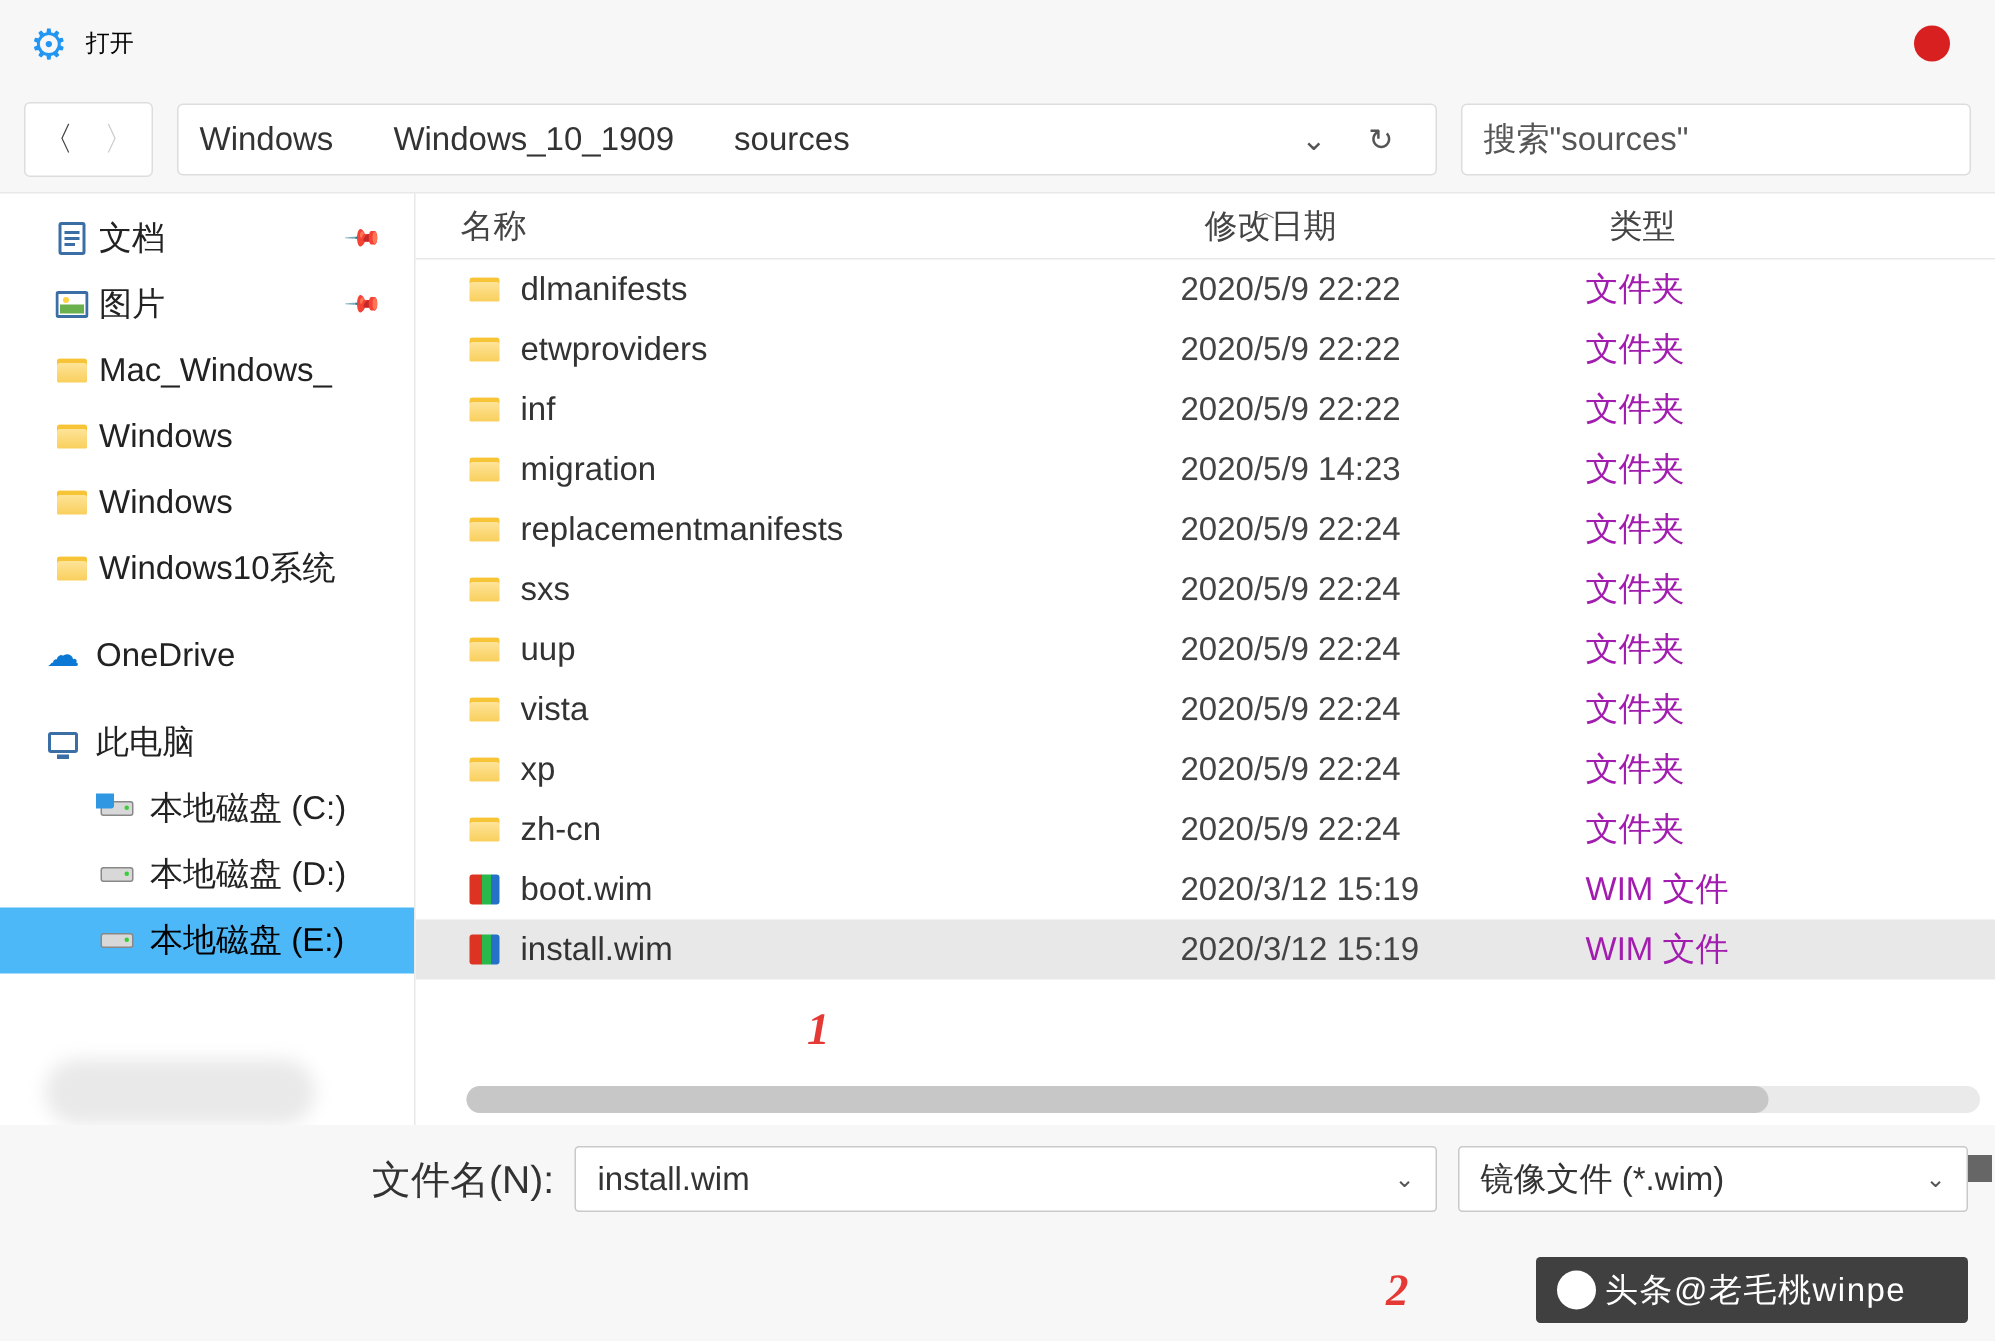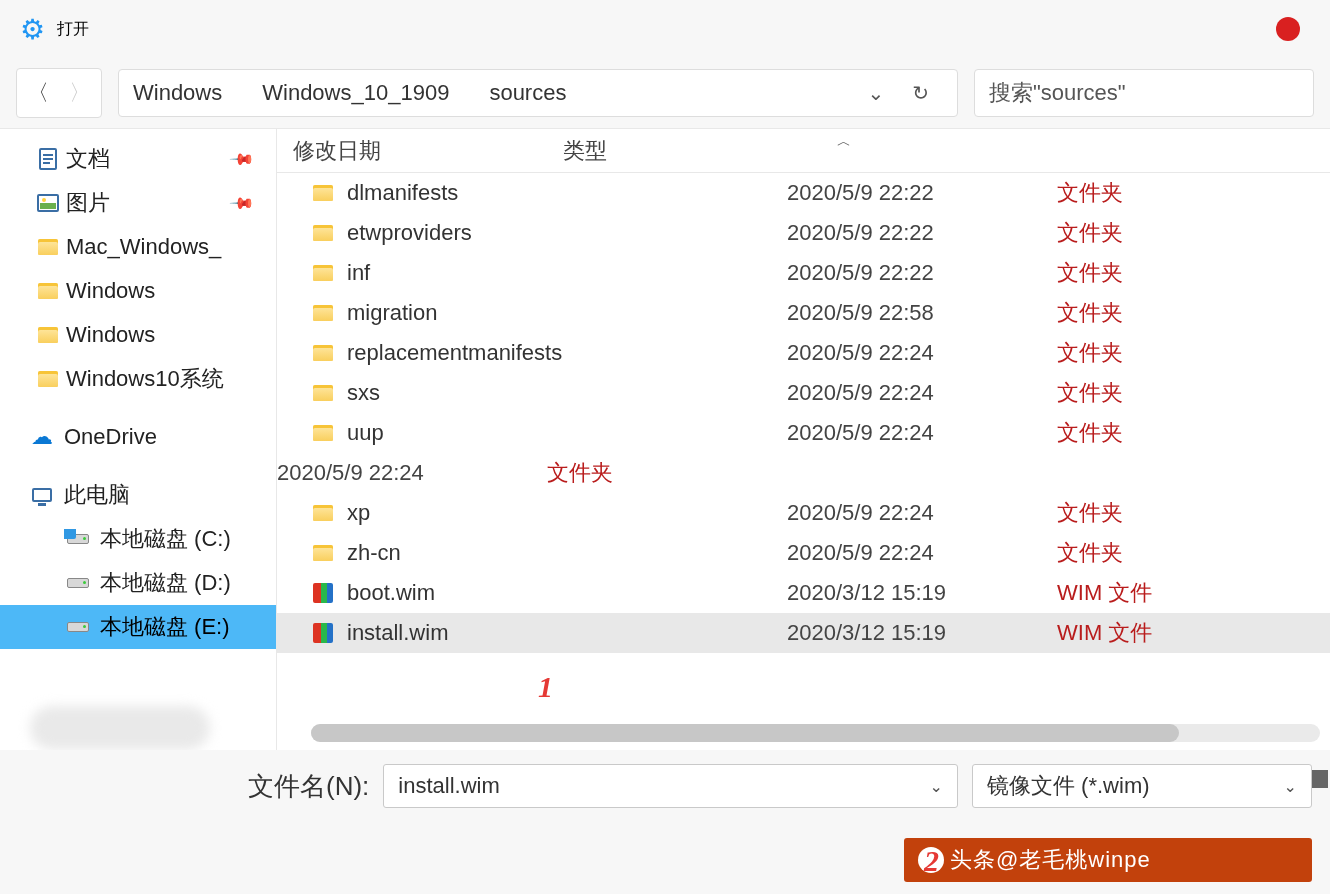--- a/index.html
+++ b/index.html
@@ -47,38 +47,38 @@
   .hcell.type { flex:1; }
   .sort-arrow { font-size:14px; color:#666; margin:0 auto; position:absolute; left:560px; top:4px; }
   
   .file-list { flex:1; overflow:hidden; }
   .file-row { display:flex; height:40px; align-items:center; }
   .file-row.sel { background:#e8e8e8; }
   .fcell { font-size:22px; color:#333; display:flex; align-items:center; }
   .fcell.name { width:510px; padding-left:34px; }
   .fcell.name .fico { width:24px; height:20px; margin-right:12px; display:flex; align-items:center; justify-content:center; }
   .fcell.date { width:270px; color:#444; }
-  .fcell.type { flex:1; color:#b91c1c; }
+  .fcell.type { flex:1; color:#a21caf; }
   .wim-ico { width:20px; height:20px; background: linear-gradient(90deg,#d32 40%, #29b84a 40% 70%, #2471c7 70%); border-radius:2px; }
 
   .hscroll { height:18px; background:#eaeaea; margin:24px 10px 8px 34px; border-radius:9px; position:relative; }
   .hscroll-thumb { position:absolute; left:0; top:0; height:18px; width:86%; background:#c7c7c7; border-radius:9px; }
 
   .annot { position:absolute; color:#e53935; font-size:30px; font-weight:bold; font-style:italic; font-family: "Times New Roman", serif; }
   .annot.a1 { left:538px; top:670px; }
   .annot.a2 { left:924px; top:844px; }
 
   .bottombar { display:flex; align-items:center; padding:12px 18px; gap:14px; height:72px; }
   .blabel { font-size:26px; color:#333; margin-left:230px; }
   .combo { height:44px; border:1px solid #c9c9c9; border-radius:3px; background:#fff; display:flex; align-items:center; padding:0 14px; font-size:22px; color:#333; position:relative; }
   .combo .chev { margin-left:auto; color:#555; font-size:16px; }
   .combo.fn { flex:1; }
   .combo.filter { width:340px; }
 
-  .openbtn { position:absolute; right:18px; bottom:12px; width:408px; height:44px; background:#c2410c; border-radius:3px; display:flex; align-items:center; padding:12px 14px; }
+  .openbtn { position:absolute; right:18px; bottom:12px; width:288px; height:44px; background:#404040; border-radius:3px; display:flex; align-items:center; padding:12px 14px; }
   .openbtn-inner { color:#fff; font-size:22px; display:flex; align-items:center; width:100%; }
   .openbtn .avatar { width:26px; height:26px; border-radius:50%; background:#fff; margin-right:6px; display:inline-block; }
   .openbtn .txt { color:#fff; letter-spacing:1px; }
   .scrollbar-v { position:absolute; right:2px; bottom:106px; width:16px; height:18px; background:#666; }
 </style>
 </head>
 <body>
 
 <div class="titlebar">
   <span class="title-gear">⚙</span>
@@ -189,20 +189,21 @@
           </span>
         </span>
       <span>本地磁盘 (E:)</span>
     </div>
     <div class="blur"></div>
   </div>
 
   <div class="files">
     <div class="sort-arrow">︿</div>
     <div class="header-row">
+      <div class="hcell name">名称</div>
       <div class="hcell date">修改日期</div>
       <div class="hcell type">类型</div>
     </div>
     <div class="file-list" id="file-list">
         <div class="file-row">
           <div class="fcell name">
             <span class="fico">
               <span class="folder-ico"></span>
             </span>
             <span>dlmanifests</span>
@@ -230,21 +231,21 @@
           <div class="fcell date">2020/5/9 22:22</div>
           <div class="fcell type">文件夹</div>
         </div>
         <div class="file-row">
           <div class="fcell name">
             <span class="fico">
               <span class="folder-ico"></span>
             </span>
             <span>migration</span>
           </div>
-          <div class="fcell date">2020/5/9 22:58</div>
+          <div class="fcell date">2020/5/9 14:23</div>
           <div class="fcell type">文件夹</div>
         </div>
         <div class="file-row">
           <div class="fcell name">
             <span class="fico">
               <span class="folder-ico"></span>
             </span>
             <span>replacementmanifests</span>
           </div>
           <div class="fcell date">2020/5/9 22:24</div>
@@ -264,20 +265,26 @@
           <div class="fcell name">
             <span class="fico">
               <span class="folder-ico"></span>
             </span>
             <span>uup</span>
           </div>
           <div class="fcell date">2020/5/9 22:24</div>
           <div class="fcell type">文件夹</div>
         </div>
         <div class="file-row">
+          <div class="fcell name">
+            <span class="fico">
+              <span class="folder-ico"></span>
+            </span>
+            <span>vista</span>
+          </div>
           <div class="fcell date">2020/5/9 22:24</div>
           <div class="fcell type">文件夹</div>
         </div>
         <div class="file-row">
           <div class="fcell name">
             <span class="fico">
               <span class="folder-ico"></span>
             </span>
             <span>xp</span>
           </div>

